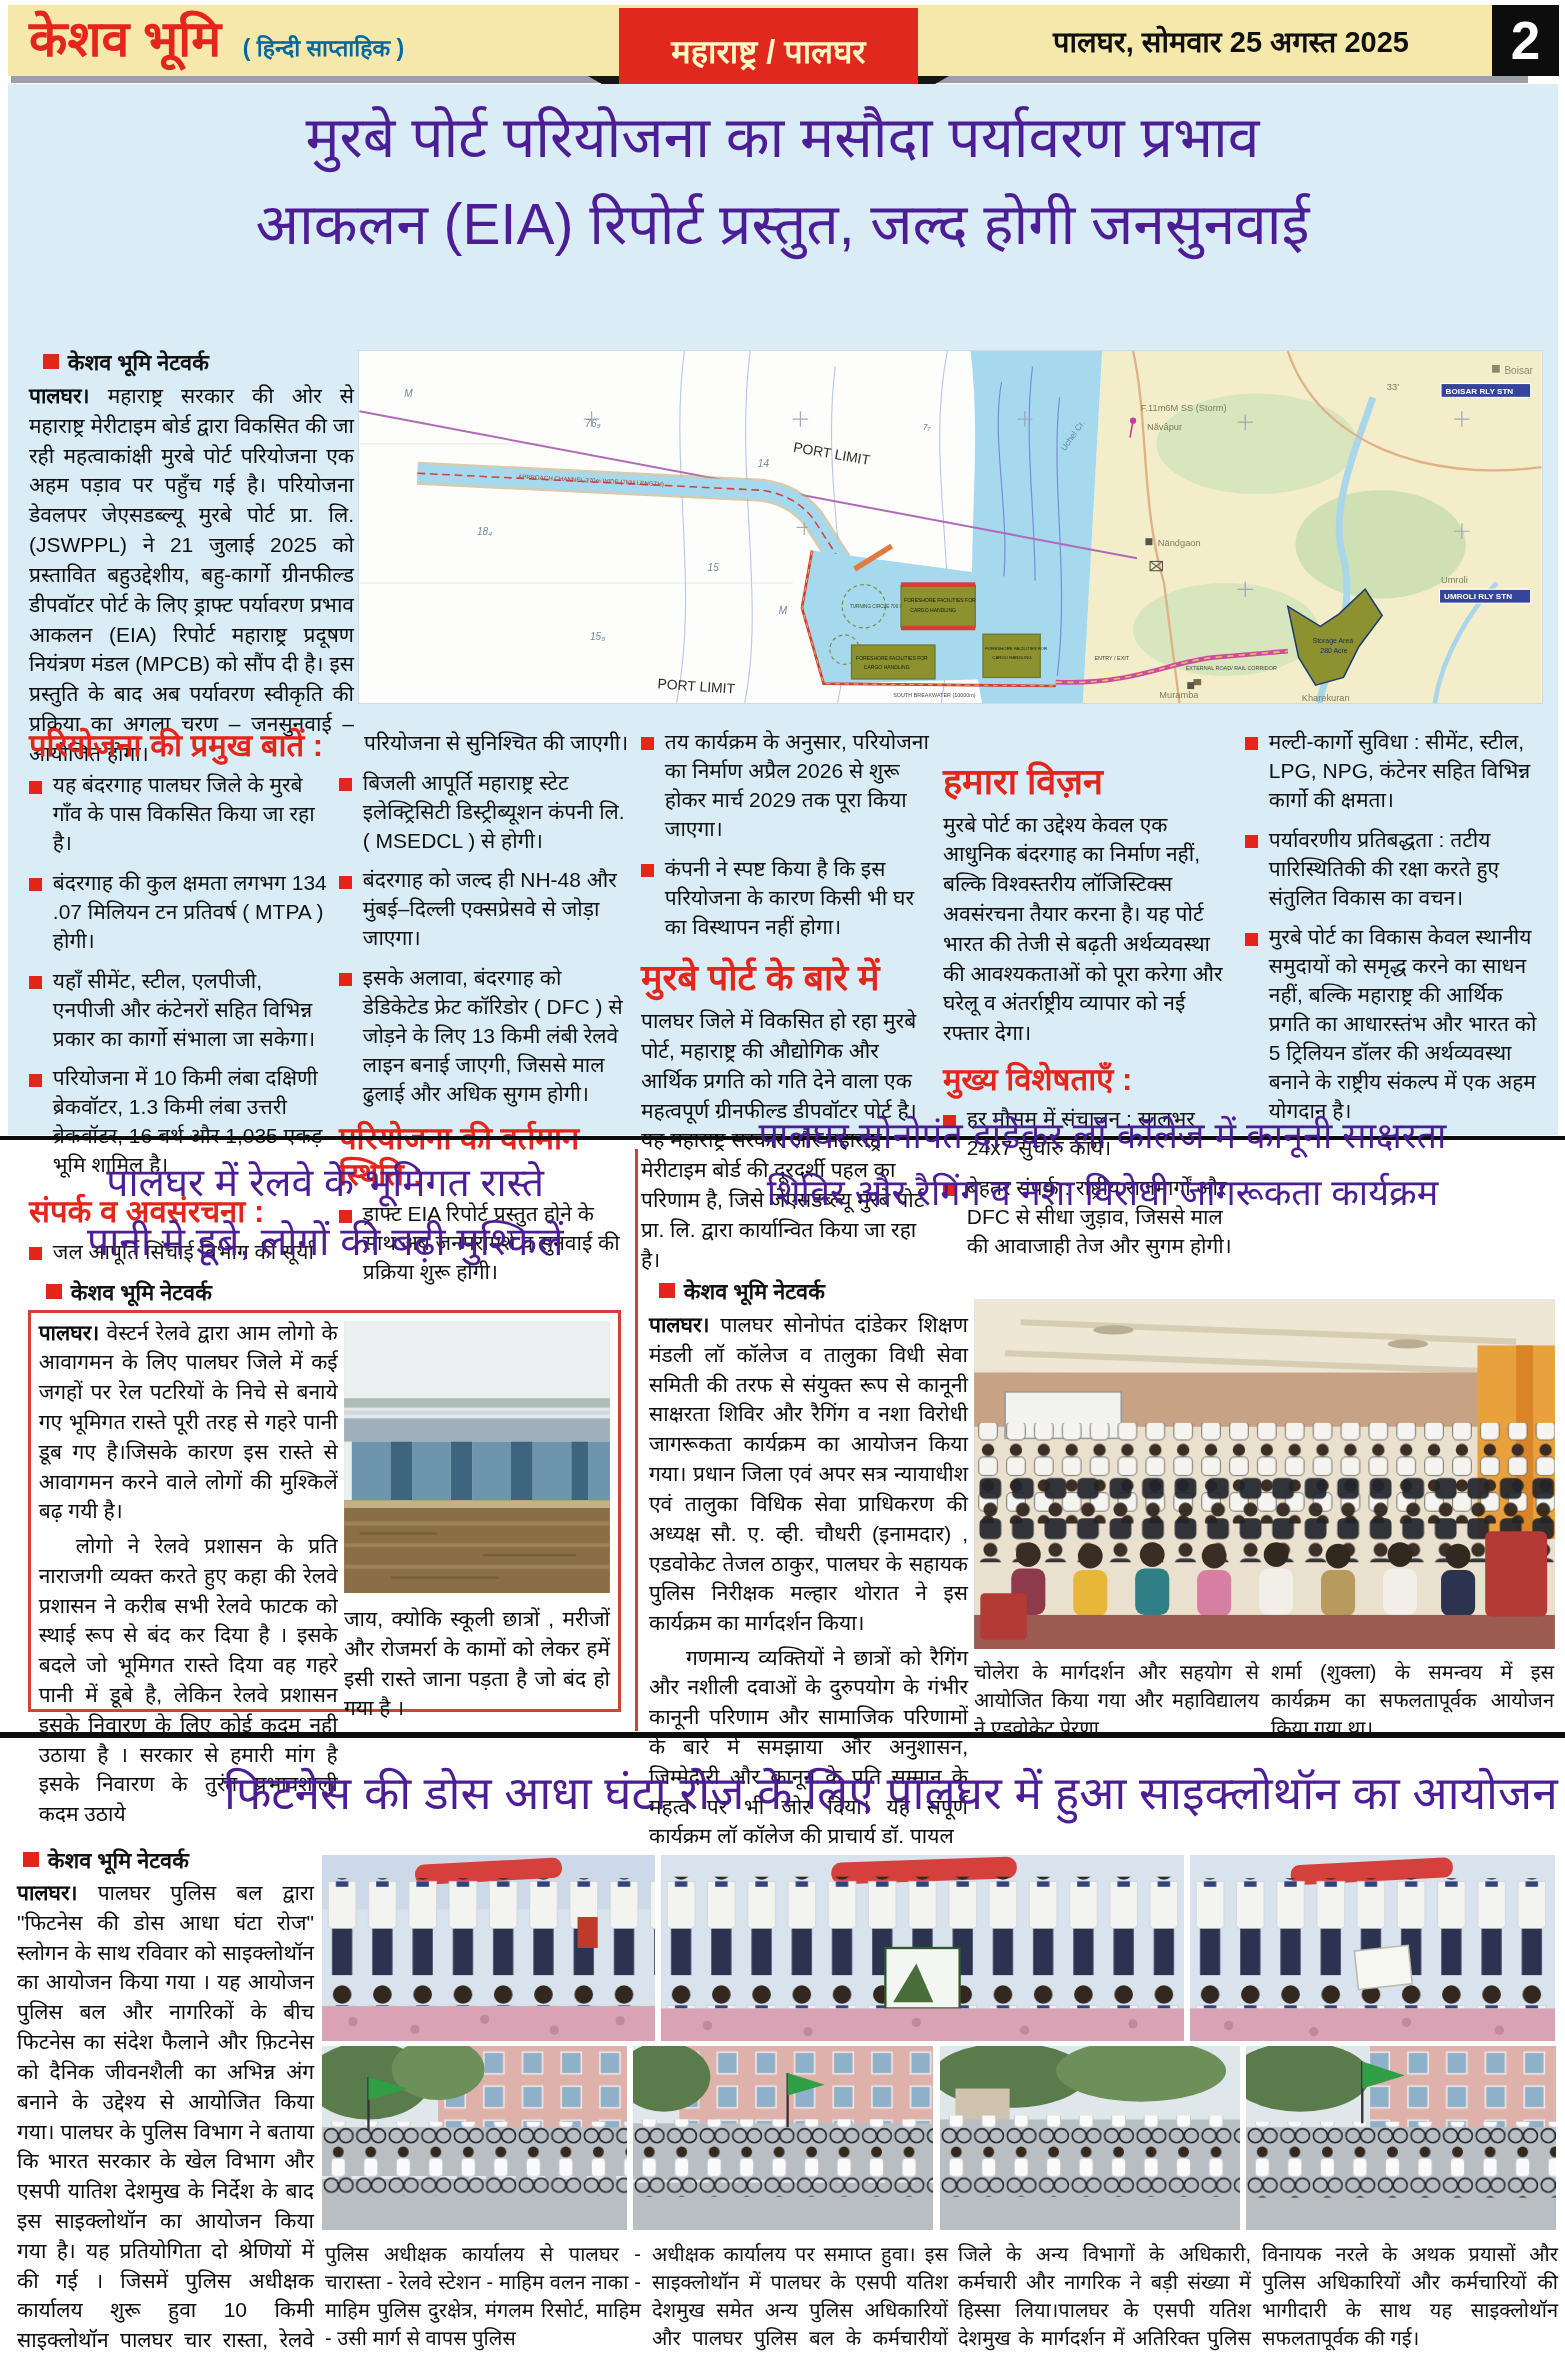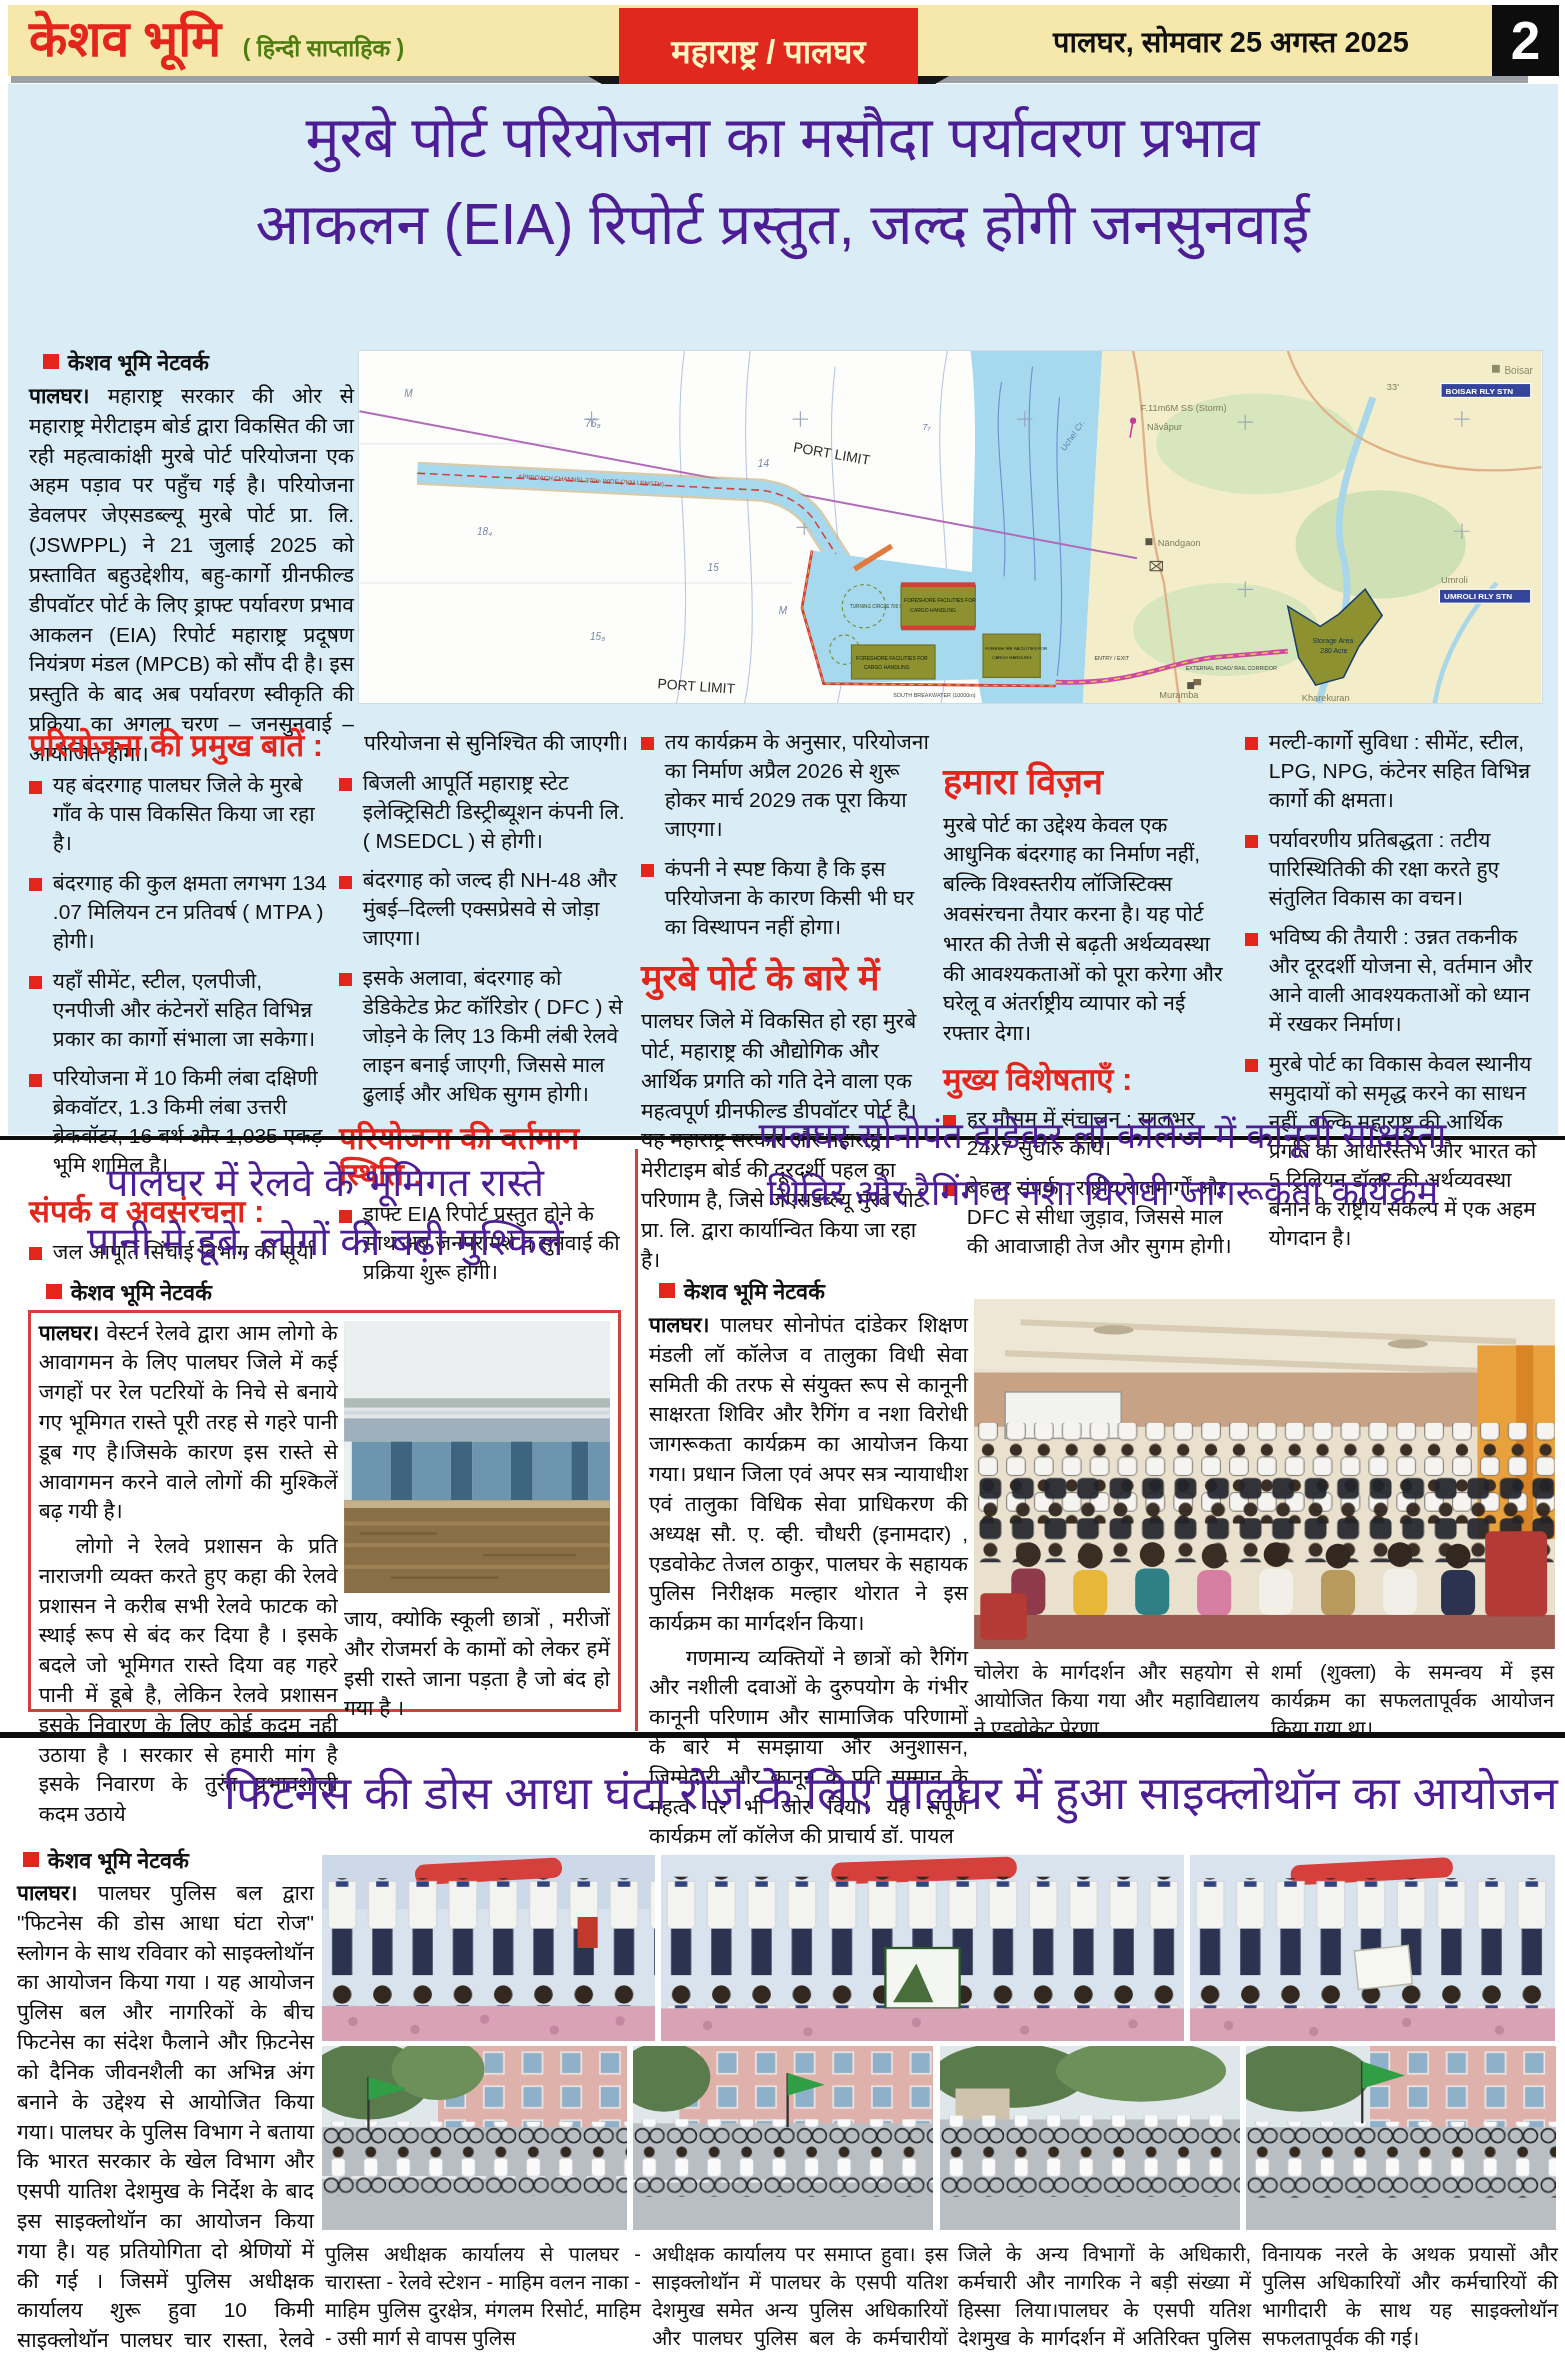--- a/index.html
+++ b/index.html
@@ -54,21 +54,21 @@
         <rect x="9" y="8" width="26" height="28" fill="#8fb0c9" stroke="#f3e9e6" stroke-width="2"></rect>
       </pattern>
     </defs>
   </svg>
 
   <div class="abs" style="left:7.7px;top:4.6px;width:1551px;height:71px;background:#f6e8ab;"></div>
   <div class="abs" style="left:10.8px;top:76px;width:1517px;height:7px;background:#9aa0a6;"></div>
 
   <div class="abs" style="left:29px;top:6.2px;font-size:50px;font-weight:bold;color:#e4251b;line-height:67px;">
     <span>केशव भूमि</span>
-    <span style="color:#4d7c0f;font-size:23px;font-weight:bold;margin-left:7.7px;">( हिन्दी साप्ताहिक )</span>
+    <span style="color:#0369a1;font-size:23px;font-weight:bold;margin-left:7.7px;">( हिन्दी साप्ताहिक )</span>
   </div>
 
   <div class="abs" style="left:619px;top:7.7px;width:299px;height:85px;background:#e0281e;display:flex;align-items:center;justify-content:center;">
     <span style="color:#fef9c3;font-weight:bold;font-size:32.5px;">महाराष्ट्र / पालघर</span>
   </div>
   <div class="abs" style="left:588px;top:76px;width:0;height:0;border-top:18.6px solid #161616;border-left:31px solid transparent;"></div>
   <div class="abs" style="left:918px;top:76px;width:0;height:0;border-top:18.6px solid #161616;border-right:31px solid transparent;"></div>
 
   <div class="abs" style="left:991px;top:4.6px;width:480px;height:71px;display:flex;align-items:center;justify-content:center;">
     <span style="font-size:29px;font-weight:bold;color:#101010;">पालघर, सोमवार 25 अगस्त 2025</span>
@@ -287,24 +287,20 @@
   </div>
 
   <div class="abs" style="left:1245px;top:728px;width:297px;">
     <div class="bullet">
         <span class="sq"></span>
         <p>मल्टी-कार्गो सुविधा : सीमेंट, स्टील, LPG, NPG, कंटेनर सहित विभिन्न कार्गो की क्षमता।</p>
       </div>
     <div class="bullet">
         <span class="sq"></span>
         <p>पर्यावरणीय प्रतिबद्धता : तटीय पारिस्थितिकी की रक्षा करते हुए संतुलित विकास का वचन।</p>
-      </div>
-    <div class="bullet">
-        <span class="sq"></span>
-        <p>भविष्य की तैयारी : उन्नत तकनीक और दूरदर्शी योजना से, वर्तमान और आने वाली आवश्यकताओं को ध्यान में रखकर निर्माण।</p>
       </div>
     <div class="bullet">
         <span class="sq"></span>
         <p>मुरबे पोर्ट का विकास केवल स्थानीय समुदायों को समृद्ध करने का साधन नहीं, बल्कि महाराष्ट्र की आर्थिक प्रगति का आधारस्तंभ और भारत को 5 ट्रिलियन डॉलर की अर्थव्यवस्था बनाने के राष्ट्रीय संकल्प में एक अहम योगदान है।</p>
       </div>
   </div>
 
   <div class="abs rule" style="left:0;top:1136px;width:1565px;height:3.9px;"></div>
 
   <div class="abs headline" style="left:21.7px;top:1153px;width:607px;font-size:39px;line-height:59px;">

